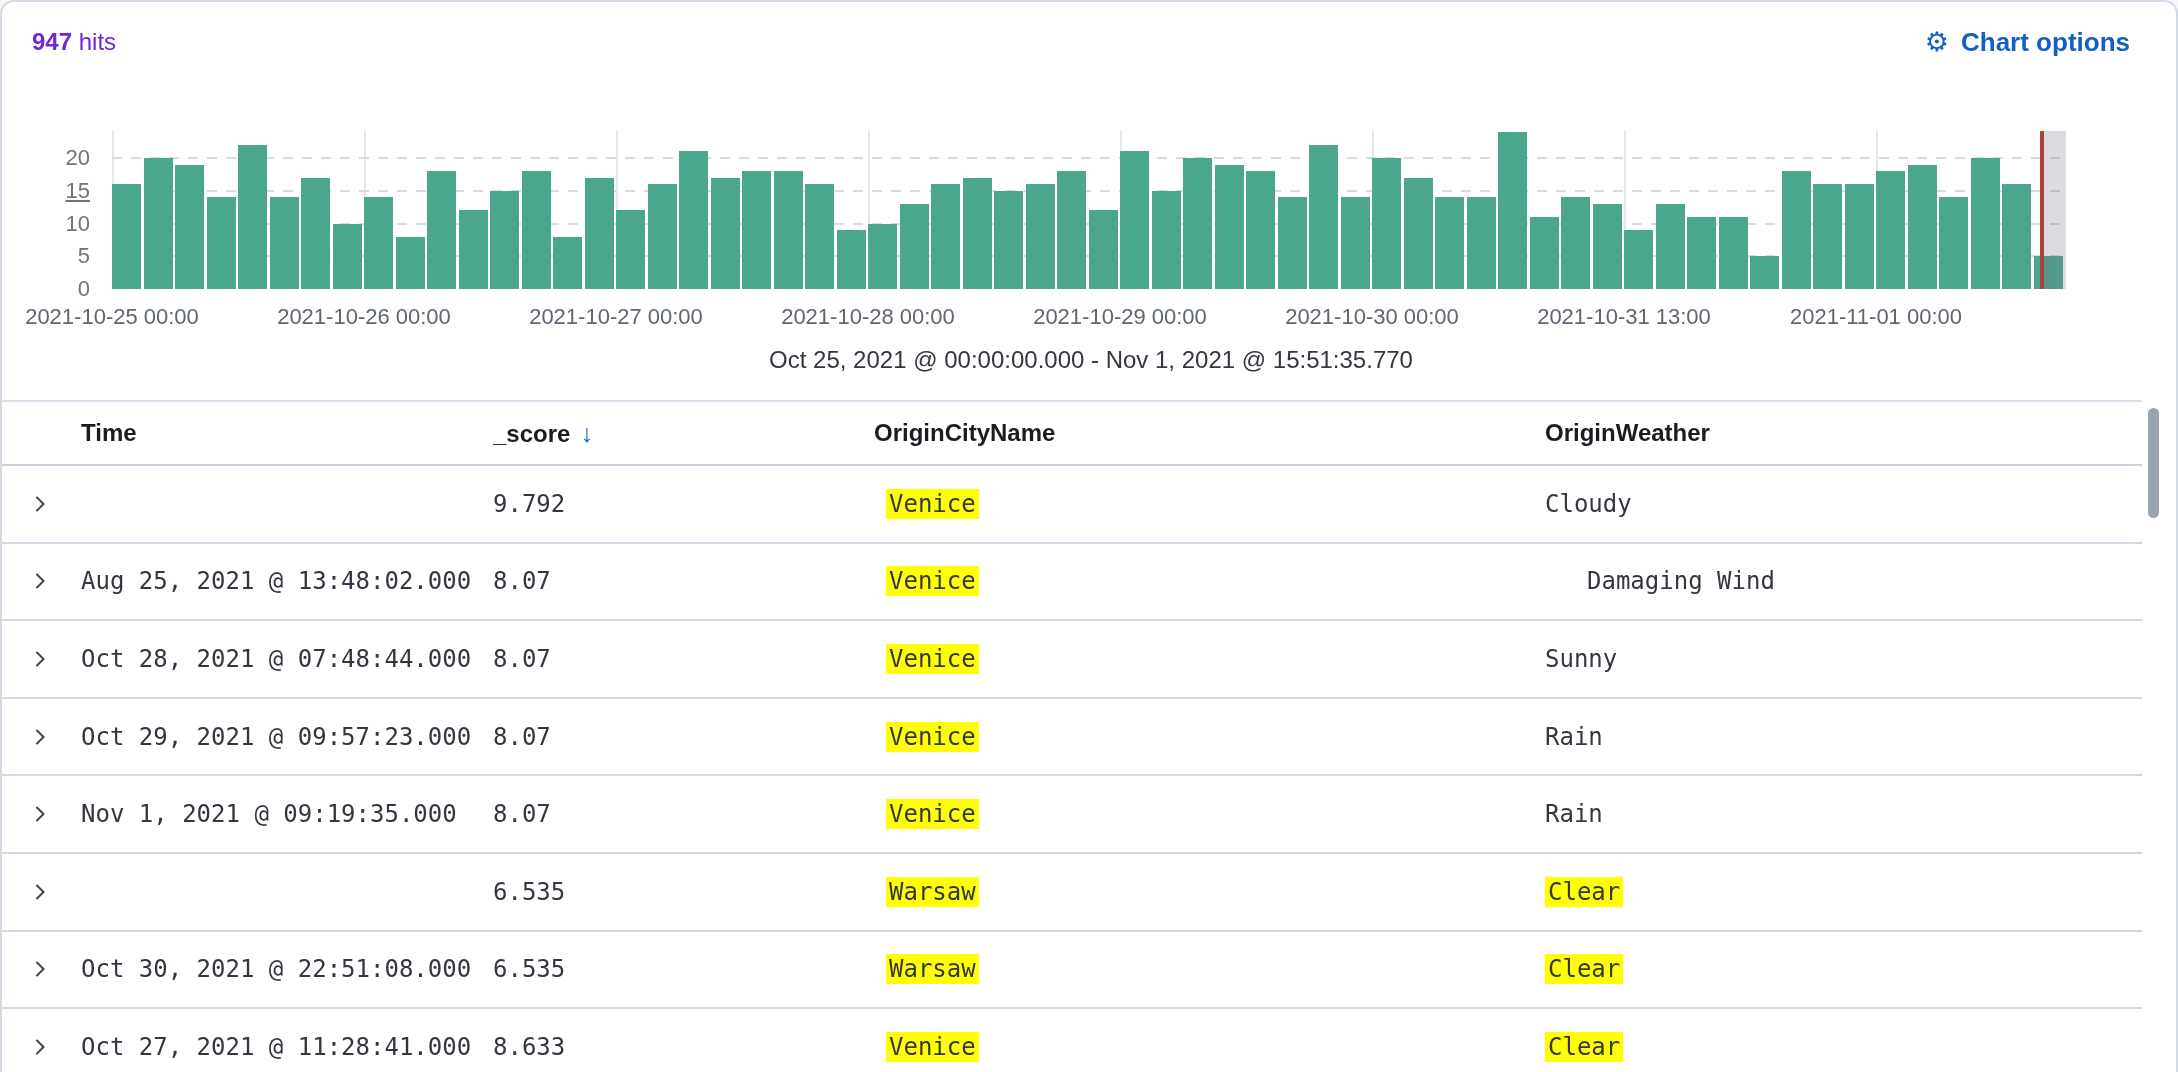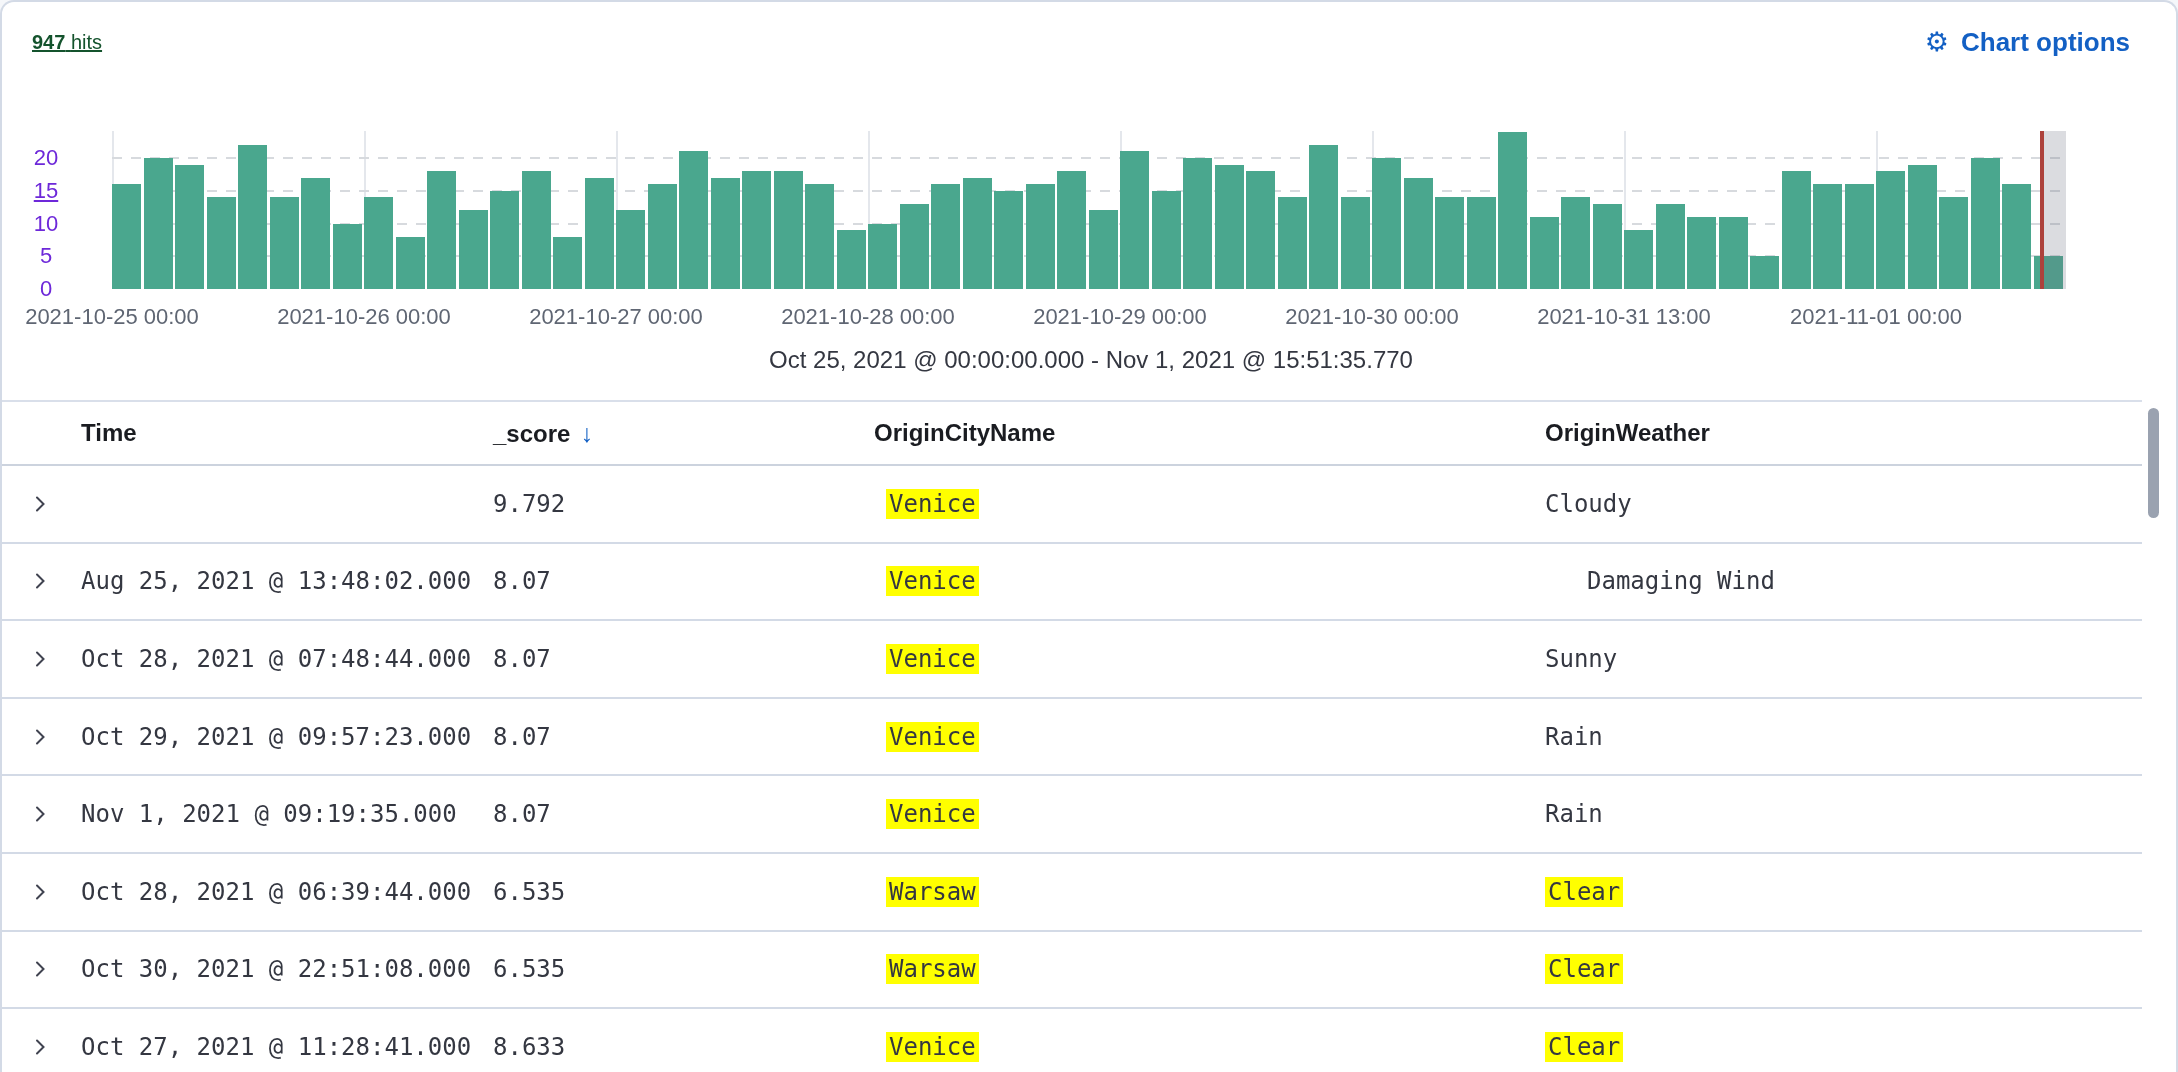--- a/index.html
+++ b/index.html
@@ -2,32 +2,32 @@
 <html><head>
 <meta charset="utf-8">
 <style>
   html,body{margin:0;padding:0;background:#f5f7fa;font-family:"Liberation Sans",sans-serif;}
   .card{position:relative;width:2178px;height:1072px;box-sizing:border-box;background:#ffffff;
         border:2px solid #d3dae6;border-bottom:none;border-radius:14px 14px 0 0;overflow:hidden;}
 
   
   .panel-header{position:absolute;top:16px;left:30px;right:40px;height:48px;
                 display:flex;justify-content:space-between;align-items:center;}
-  .hits{font-size:20px;color:#14532d;text-decoration:underline;}
+  .hits{font-size:24px;color:#6d28d9;}
   .hits-num{font-weight:700;}
   .chart-options{display:flex;align-items:center;gap:12px;background:none;border:none;cursor:pointer;
                  font-family:"Liberation Sans",sans-serif;font-size:26px;font-weight:600;color:#1360c4;}
   .gear{font-size:27px;line-height:1;color:#1360c4;font-weight:400;}
 
   
   #chart{position:absolute;left:0;top:0;width:2178px;height:398px;}
   .grid-v{position:absolute;width:2px;background:#e4e7ec;top:129px;height:158px;}
   .grid-h{position:absolute;height:2px;left:110px;width:1953px;
           background:repeating-linear-gradient(90deg,#d7dade 0 10px,transparent 10px 19px);}
-  .ytick{position:absolute;width:88px;text-align:center;font-size:22px;color:#6d28d9;transform:translateY(-50%);}
+  .ytick{position:absolute;width:88px;text-align:right;font-size:22px;color:#737373;transform:translateY(-50%);}
   .xtick{position:absolute;top:302px;width:230px;margin-left:-115px;text-align:center;font-size:22px;color:#5f6673;}
   .bar{position:absolute;bottom:111px;}
   .marker-line{position:absolute;top:129px;height:158px;}
   .overlay{position:absolute;top:129px;height:158px;}
   .time-range{position:absolute;top:344px;left:0;width:2178px;text-align:center;
               font-size:24px;color:#343741;}
 
   
   #table{position:absolute;top:398px;left:0;width:2140px;}
   .thead{position:relative;height:62px;border-top:2px solid #d9dfea;border-bottom:2px solid #ccd3de;}
@@ -199,21 +199,20 @@
           </svg></button>
         <span class="cell" style="left: 79px;">Nov 1, 2021 @ 09:19:35.000</span>
         <span class="cell" style="left: 491px;">8.07</span>
         <span class="cell" style="left: 884px;"><span class="hl" style="background: rgb(255, 255, 0);">Venice</span></span>
         <span class="cell" style="left: 1543px;">Rain</span>
       </div>
       <div class="row">
         <button class="expander"><svg width="20" height="20" viewBox="0 0 20 20">
             <path d="M7 3.5 L13.5 10 L7 16.5" fill="none" stroke="#404350" stroke-width="2" stroke-linecap="round"></path>
           </svg></button>
-        <span class="cell" style="left: 79px;">Oct 28, 2021 @ 06:39:44.000</span>
         <span class="cell" style="left: 491px;">6.535</span>
         <span class="cell" style="left: 884px;"><span class="hl" style="background: rgb(255, 255, 0);">Warsaw</span></span>
         <span class="cell" style="left: 1543px;"><span class="hl" style="background: rgb(255, 255, 0);">Clear</span></span>
       </div>
       <div class="row">
         <button class="expander"><svg width="20" height="20" viewBox="0 0 20 20">
             <path d="M7 3.5 L13.5 10 L7 16.5" fill="none" stroke="#404350" stroke-width="2" stroke-linecap="round"></path>
           </svg></button>
         <span class="cell" style="left: 79px;">Oct 30, 2021 @ 22:51:08.000</span>
         <span class="cell" style="left: 491px;">6.535</span>

